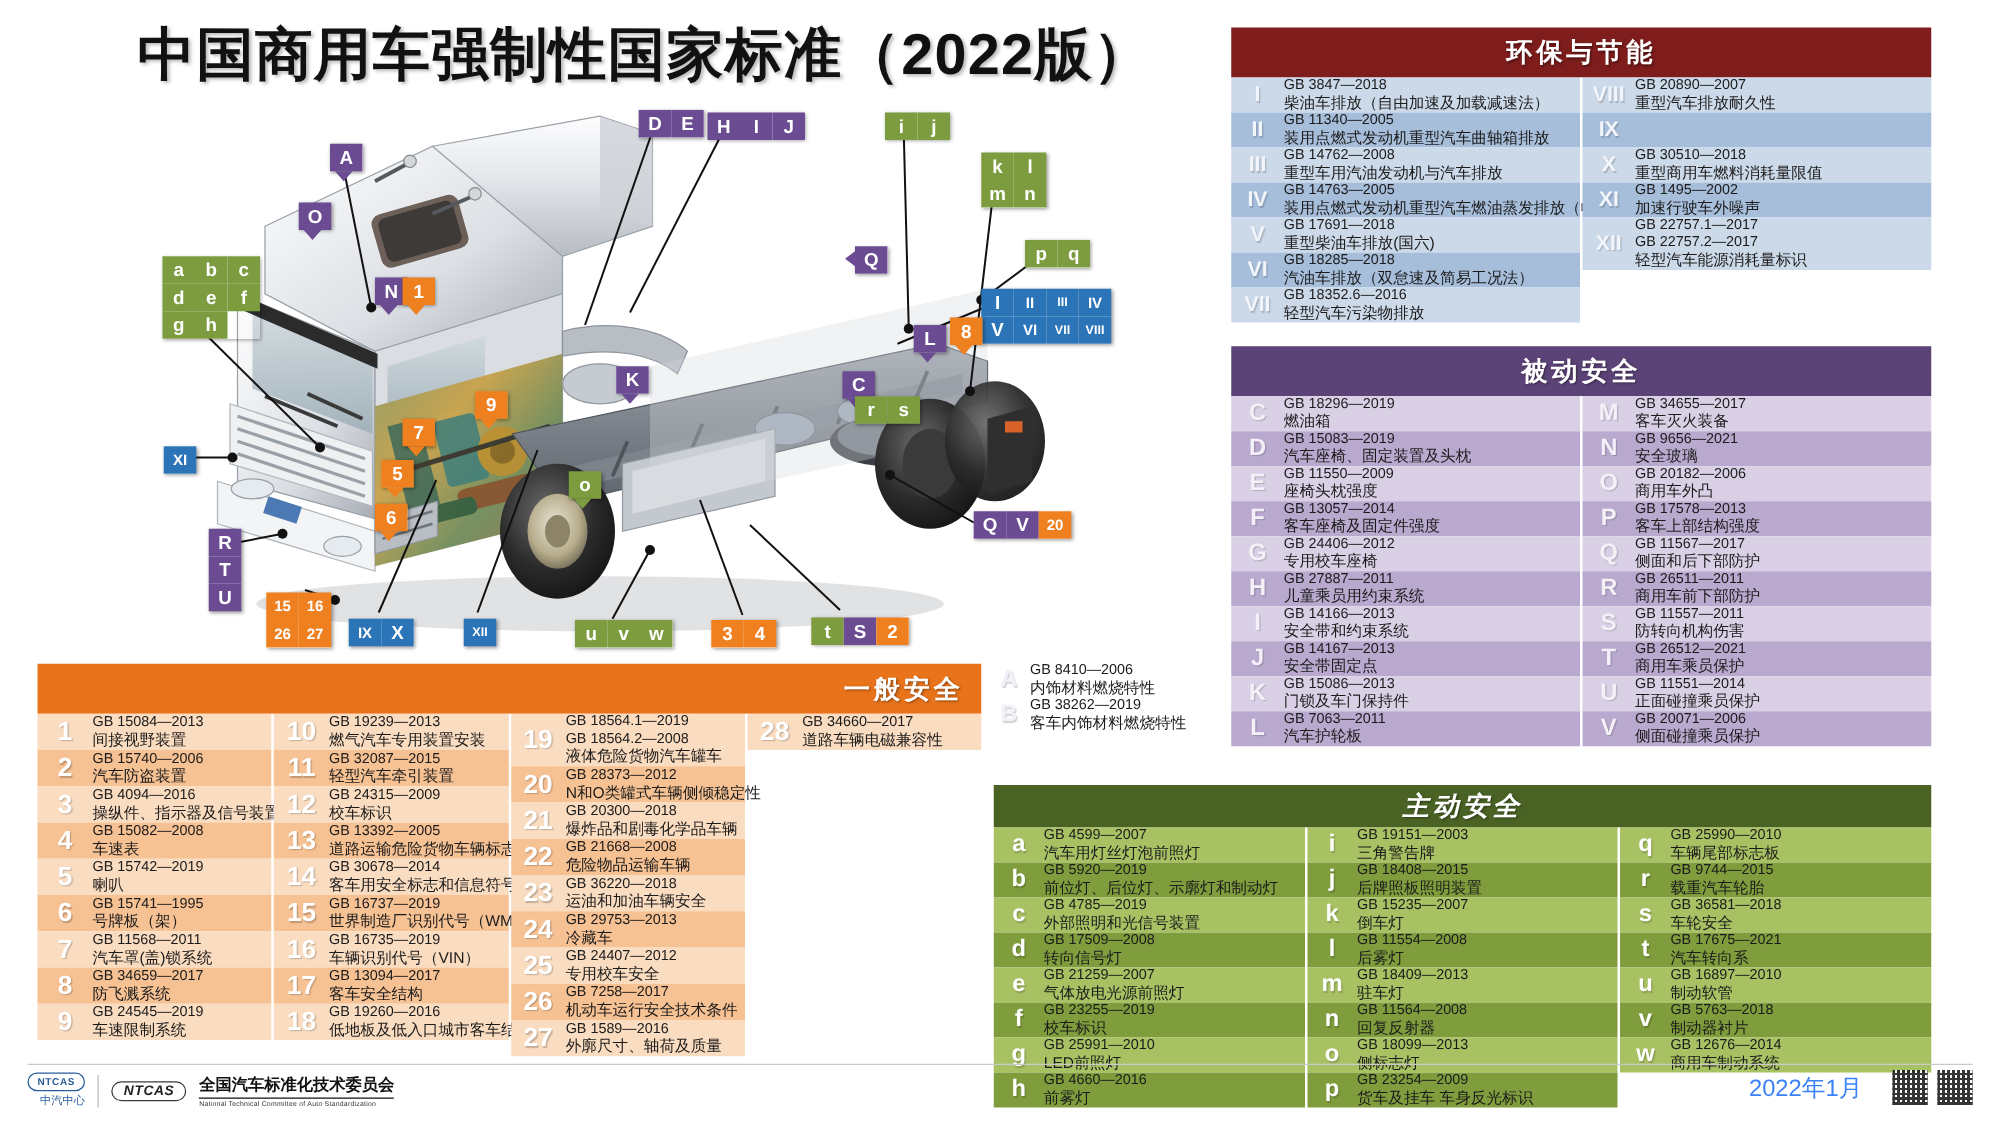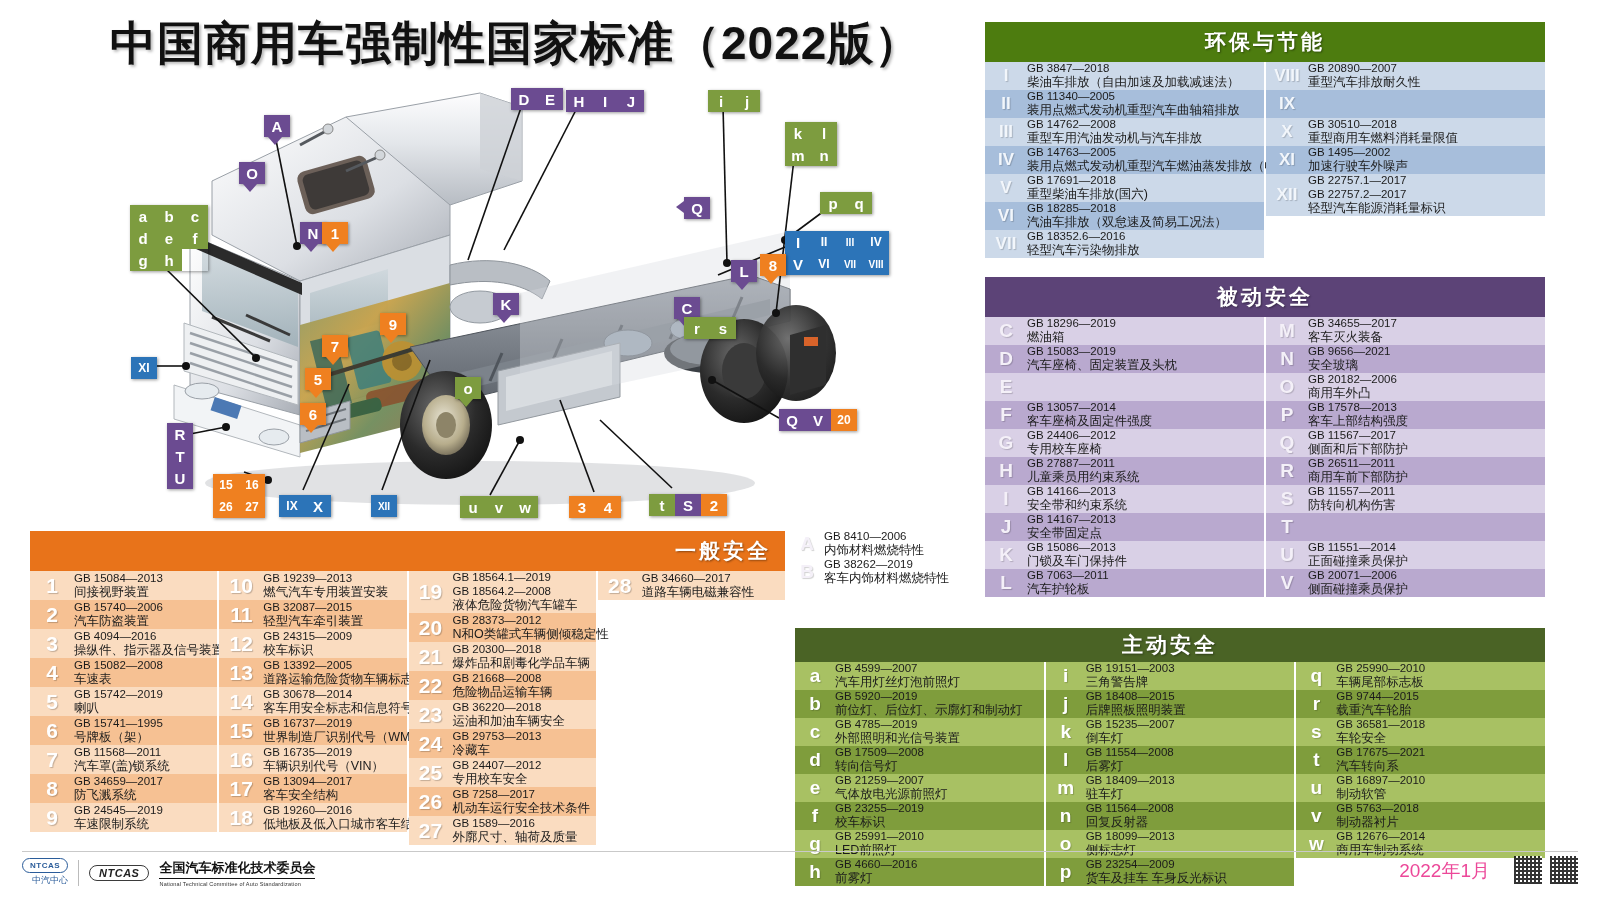--- a/index.html
+++ b/index.html
@@ -29,21 +29,21 @@
   .row .key{
     flex:0 0 auto;text-align:center;font-weight:bold;color:#fff;
     text-shadow:1px 1px 1px rgba(0,0,0,.18);
   }
   .row .txt{flex:1 1 auto;min-width:0;color:#1b1b1b;line-height:1.22;}
   .row .txt .gb{font-size:11.5px;white-space:nowrap;}
   .row .txt .cn{font-size:12.5px;white-space:nowrap;}
 
   
   #panel-env{left:985px;top:22px;width:560px;}
-  #panel-env .panel-head{height:40px;background:#4d7c0f;}
+  #panel-env .panel-head{height:40px;background:#7f1d1d;}
   #panel-env .row{height:28px;}
   #panel-env .row.tall{height:42px;}
   #panel-env .row .key{width:42px;font-size:17px;color:#f2f6fb;}
   #panel-env .row.e0{background:#ccd9e9;}
   #panel-env .row.e1{background:#a7bedb;}
   #panel-env .col.left{border-right:2px solid #ffffff;}
 
   
   #panel-passive{left:985px;top:277px;width:560px;}
   #panel-passive .panel-head{height:40px;background:#5c4377;}
@@ -51,21 +51,21 @@
   #panel-passive .row .key{width:42px;font-size:19px;color:#f4f0f8;}
   #panel-passive .row.p0{background:#d9d0e6;}
   #panel-passive .row.p1{background:#b9a9cf;}
   #panel-passive .col.left{border-right:2px solid #ffffff;}
   #passive-extra{position:absolute;left:790px;top:530px;width:195px;}
   #passive-extra .row{height:28px;}
   #passive-extra .row .key{width:34px;font-size:19px;color:#f4f0f8;}
 
   
   #panel-active{left:795px;top:628px;width:750px;}
-  #panel-active .panel-head{height:34px;background:#4a6325;}
+  #panel-active .panel-head{height:34px;background:#4a6325;font-style:italic;}
   #panel-active .row{height:28px;}
   #panel-active .row .key{width:40px;font-size:19px;color:#ffffff;}
   #panel-active .row.g0{background:#a8c163;}
   #panel-active .row.g1{background:#7f9d3c;}
   #panel-active .col{border-right:2px solid #ffffff;}
   #panel-active .col:last-child{border-right:none;}
 
   
   #panel-general{left:30px;top:531px;width:755px;}
   #panel-general .panel-head{height:40px;background:#e8731a;justify-content:flex-end;padding-right:14px;}
@@ -116,21 +116,21 @@
     font-family:"Liberation Sans",sans-serif;
   }
   .logo-sub{font-size:9px;color:#2a5c9a;text-align:right;margin-top:1px;}
   .logo-divider{width:1px;height:26px;background:#bbb;}
   #ntcas-mark{
     border:1.5px solid #3b3b3b;border-radius:12px;color:#222;
     font-size:11px;font-weight:bold;font-style:italic;padding:1px 9px;letter-spacing:.5px;
   }
   #ntcas-text{font-size:13px;font-weight:bold;color:#111;border-bottom:1.5px solid #111;padding-bottom:1px;}
   #ntcas-en{font-size:5.5px;color:#333;letter-spacing:.2px;margin-top:2px;}
-  #date-label{position:absolute;right:110px;top:858px;font-size:19px;color:#ec4899;text-align:right;}
+  #date-label{position:absolute;right:110px;top:858px;font-size:19px;color:#3b82f6;text-align:right;}
   .qr{position:absolute;top:856px;width:28px;height:28px;
       background-image:
         repeating-linear-gradient(0deg,#111 0 2px,transparent 2px 4px),
         repeating-linear-gradient(90deg,#111 0 2px,transparent 2px 4px);
       background-color:#fff;opacity:.85;}
   #qr1{right:58px;}
   #qr2{right:22px;}
 </style>
 </head>
 <body>
@@ -545,20 +545,24 @@
         </div>
         <div class="row p1">
           <div class="key">D</div>
           <div class="txt">
             <div class="gb">GB 15083—2019</div>
             <div class="cn">汽车座椅、固定装置及头枕</div>
           </div>
         </div>
         <div class="row p0">
           <div class="key">E</div>
+          <div class="txt">
+            <div class="gb">GB 11550—2009</div>
+            <div class="cn">座椅头枕强度</div>
+          </div>
         </div>
         <div class="row p1">
           <div class="key">F</div>
           <div class="txt">
             <div class="gb">GB 13057—2014</div>
             <div class="cn">客车座椅及固定件强度</div>
           </div>
         </div>
         <div class="row p0">
           <div class="key">G</div>
@@ -648,20 +652,24 @@
         </div>
         <div class="row p0">
           <div class="key">S</div>
           <div class="txt">
             <div class="gb">GB 11557—2011</div>
             <div class="cn">防转向机构伤害</div>
           </div>
         </div>
         <div class="row p1">
           <div class="key">T</div>
+          <div class="txt">
+            <div class="gb">GB 26512—2021</div>
+            <div class="cn">商用车乘员保护</div>
+          </div>
         </div>
         <div class="row p0">
           <div class="key">U</div>
           <div class="txt">
             <div class="gb">GB 11551—2014</div>
             <div class="cn">正面碰撞乘员保护</div>
           </div>
         </div>
         <div class="row p1">
           <div class="key">V</div>

